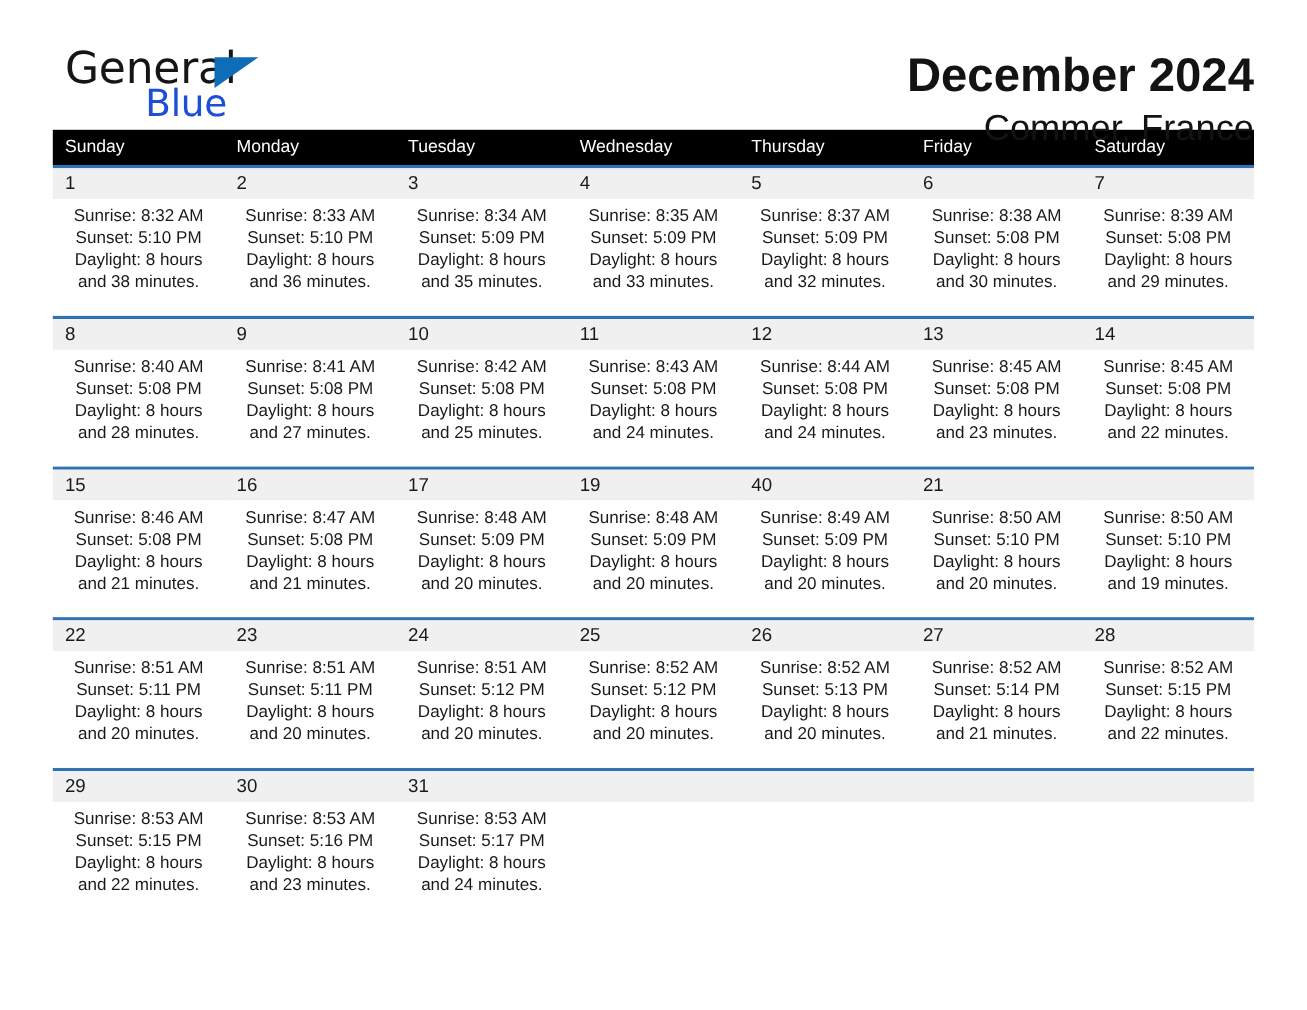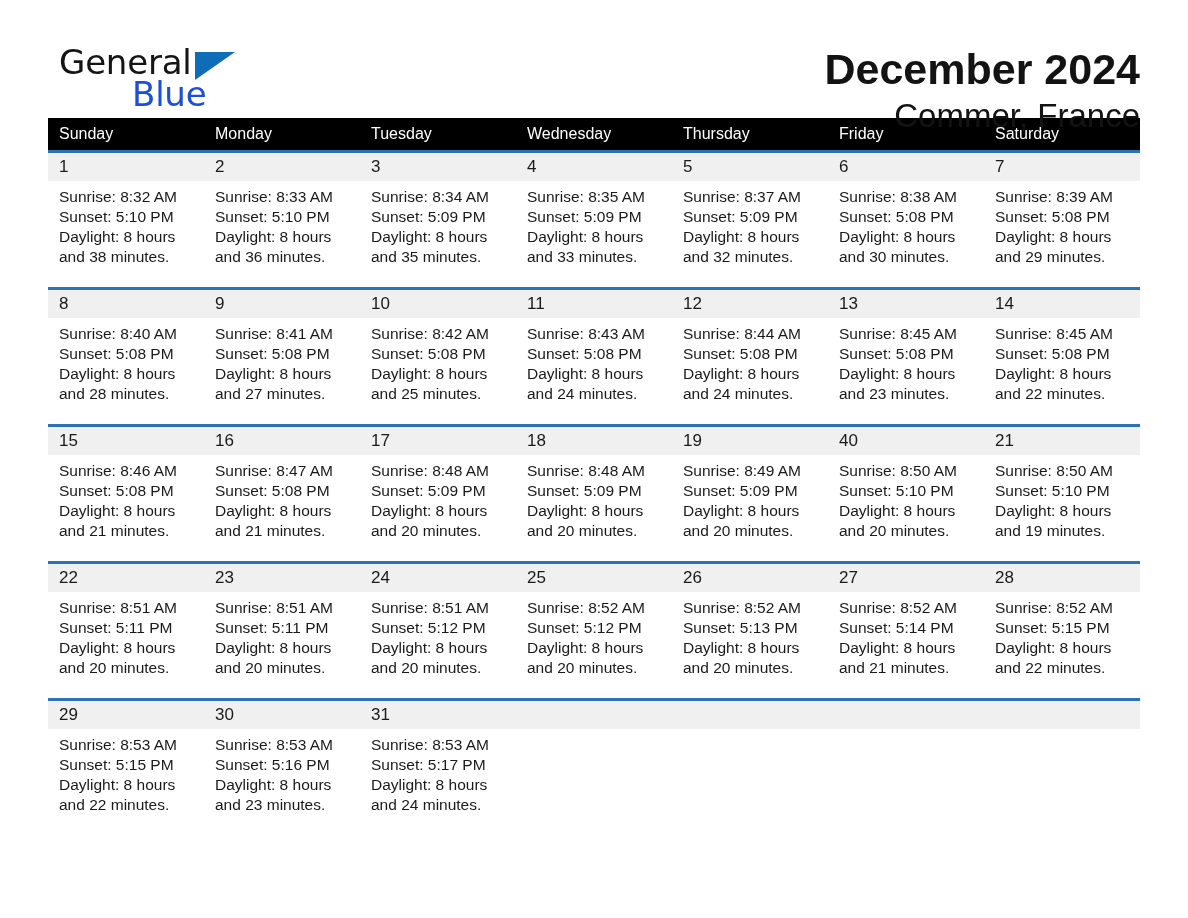--- a/index.html
+++ b/index.html
@@ -36,21 +36,21 @@
   .brand {
     position: relative;
     width: 250px;
     height: 70px;
     flex: 0 0 auto;
   }
   .brand-general {
     position: absolute;
     left: 11px;
     top: 0px;
-    font-size: 34px;
+    font-size: 40px;
     line-height: 40px;
     letter-spacing: -0.2px;
     color: #151515;
     font-family: "DejaVu Sans", sans-serif;
     font-weight: 400;
   }
   .brand-triangle {
     position: absolute;
     left: 147px;
     top: 10px;
@@ -116,20 +116,21 @@
     display: block;
   }
   .week-rule {
     height: 3px;
     background: #2f72b4;
     width: 100%;
   }
   .week-row {
     display: grid;
     grid-template-columns: repeat(7, 1fr);
+    text-align: center;
   }
   .daynum-band {
     display: grid;
     grid-template-columns: repeat(7, 1fr);
     background: #f0f0f0;
     height: 28px;
   }
   .daynum {
     font-size: 17px;
     line-height: 28px;
@@ -294,21 +295,20 @@
         </div>
       </div>
     </div>
 
     <div class="week">
       <div class="week-rule"></div>
       <div class="daynum-band">
         <div class="daynum">15</div>
         <div class="daynum">16</div>
         <div class="daynum">17</div>
-        <div class="daynum">18</div>
         <div class="daynum">19</div>
         <div class="daynum">40</div>
         <div class="daynum">21</div>
       </div>
       <div class="week-row">
         <div class="cell-body">
           <div class="cell-line">Sunrise: 8:46 AM</div>
           <div class="cell-line">Sunset: 5:08 PM</div>
           <div class="cell-line">Daylight: 8 hours</div>
           <div class="cell-line">and 21 minutes.</div>

